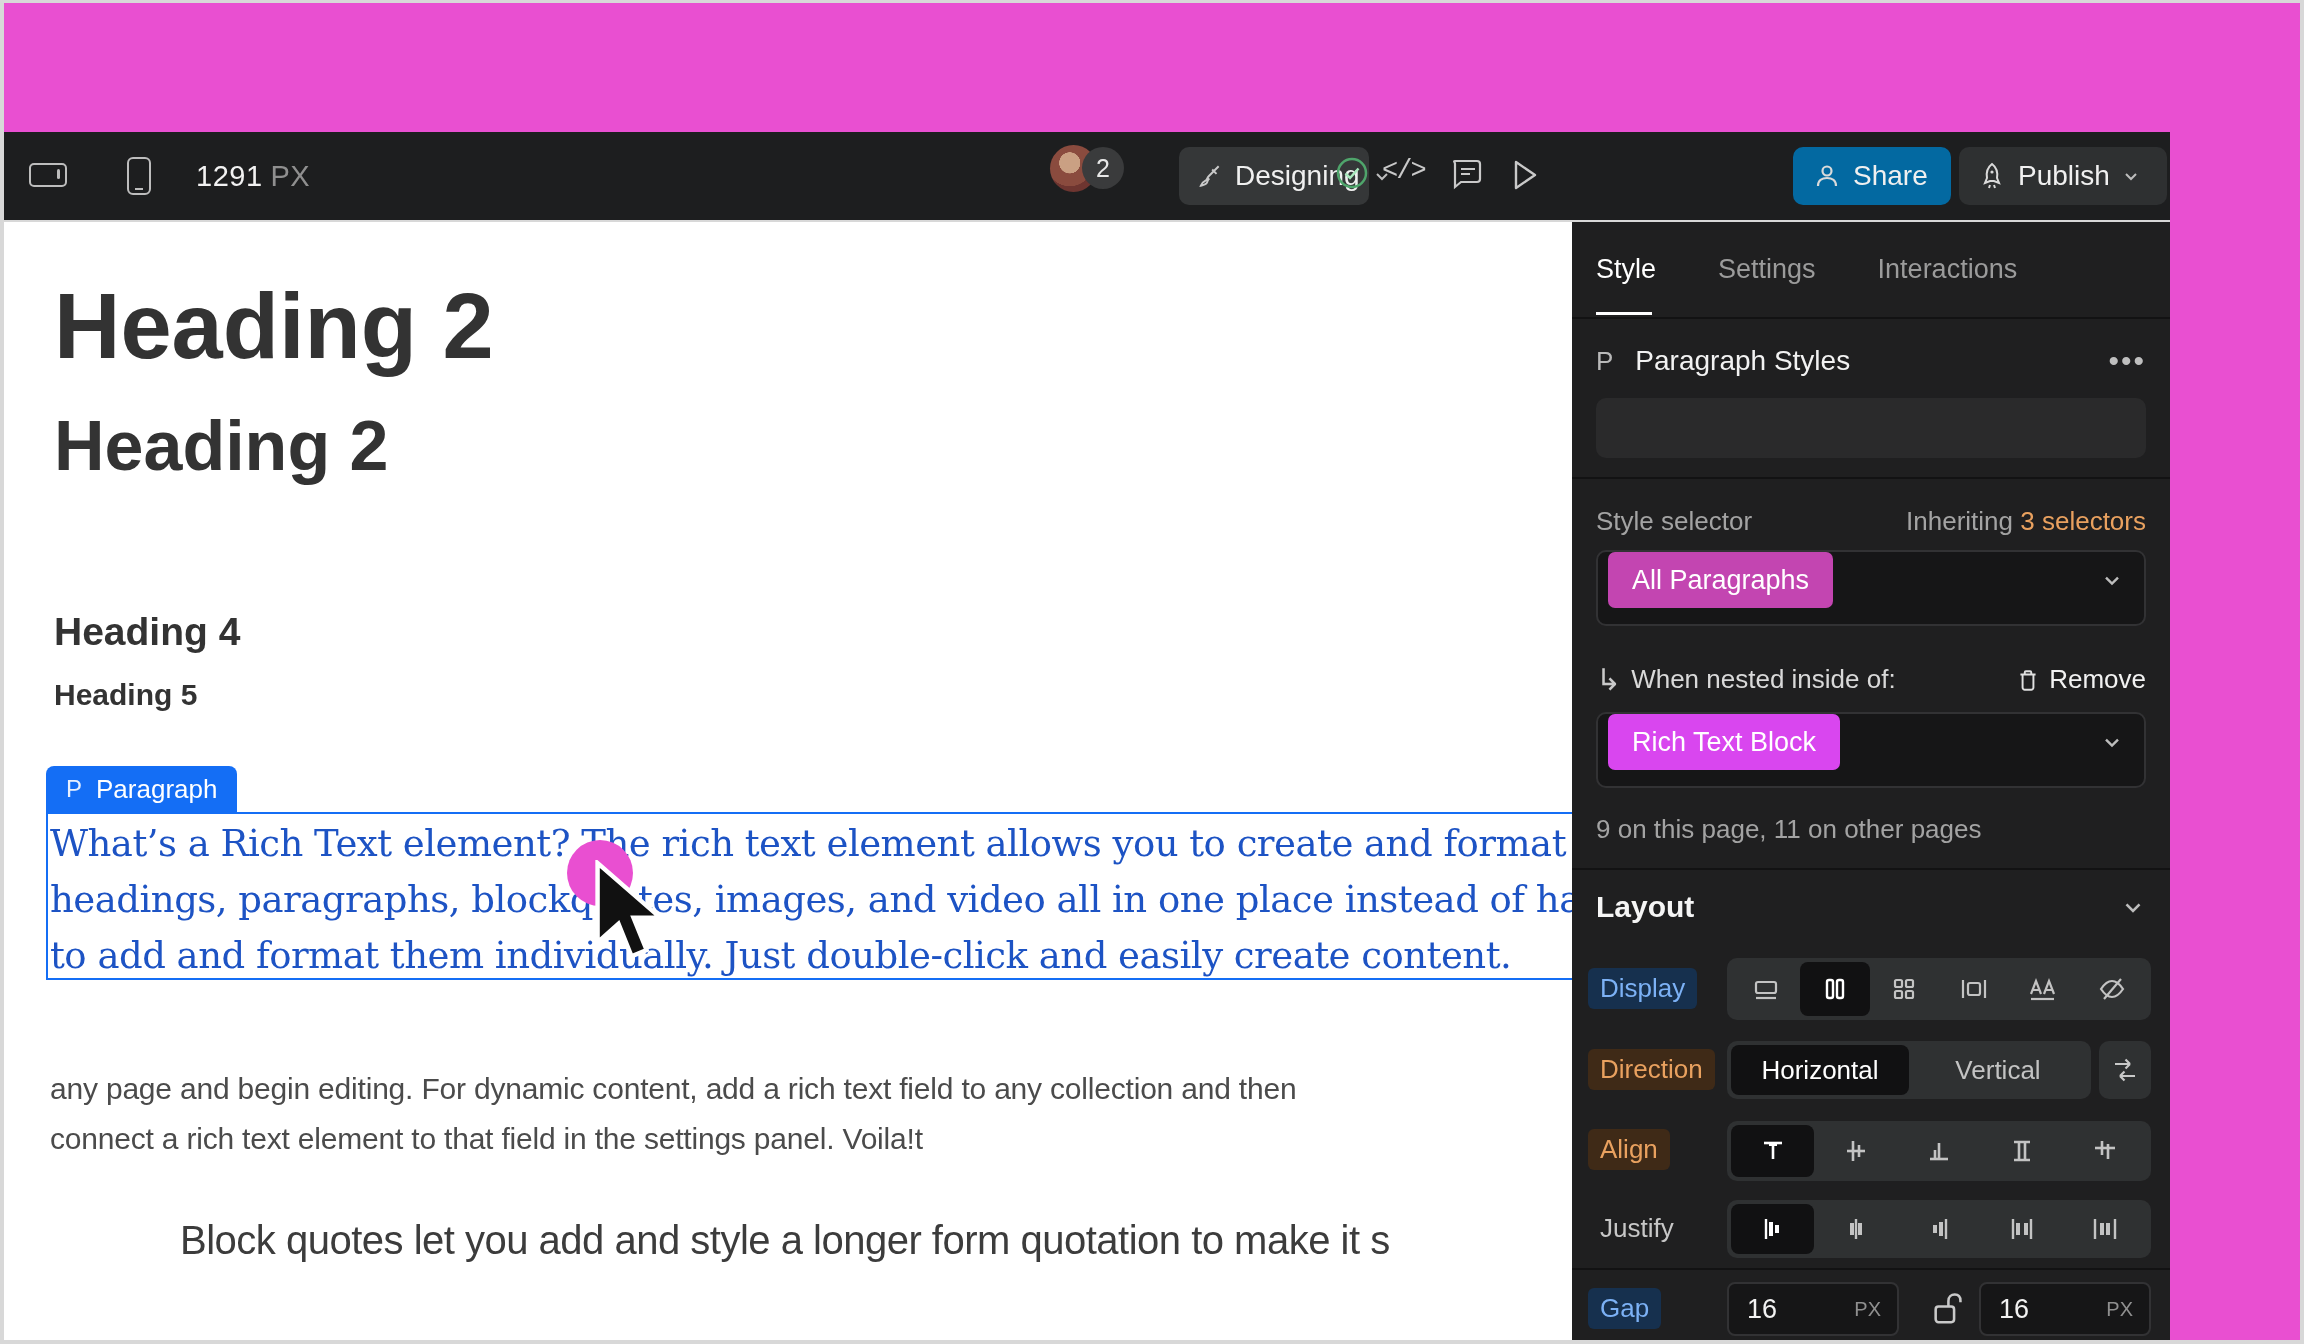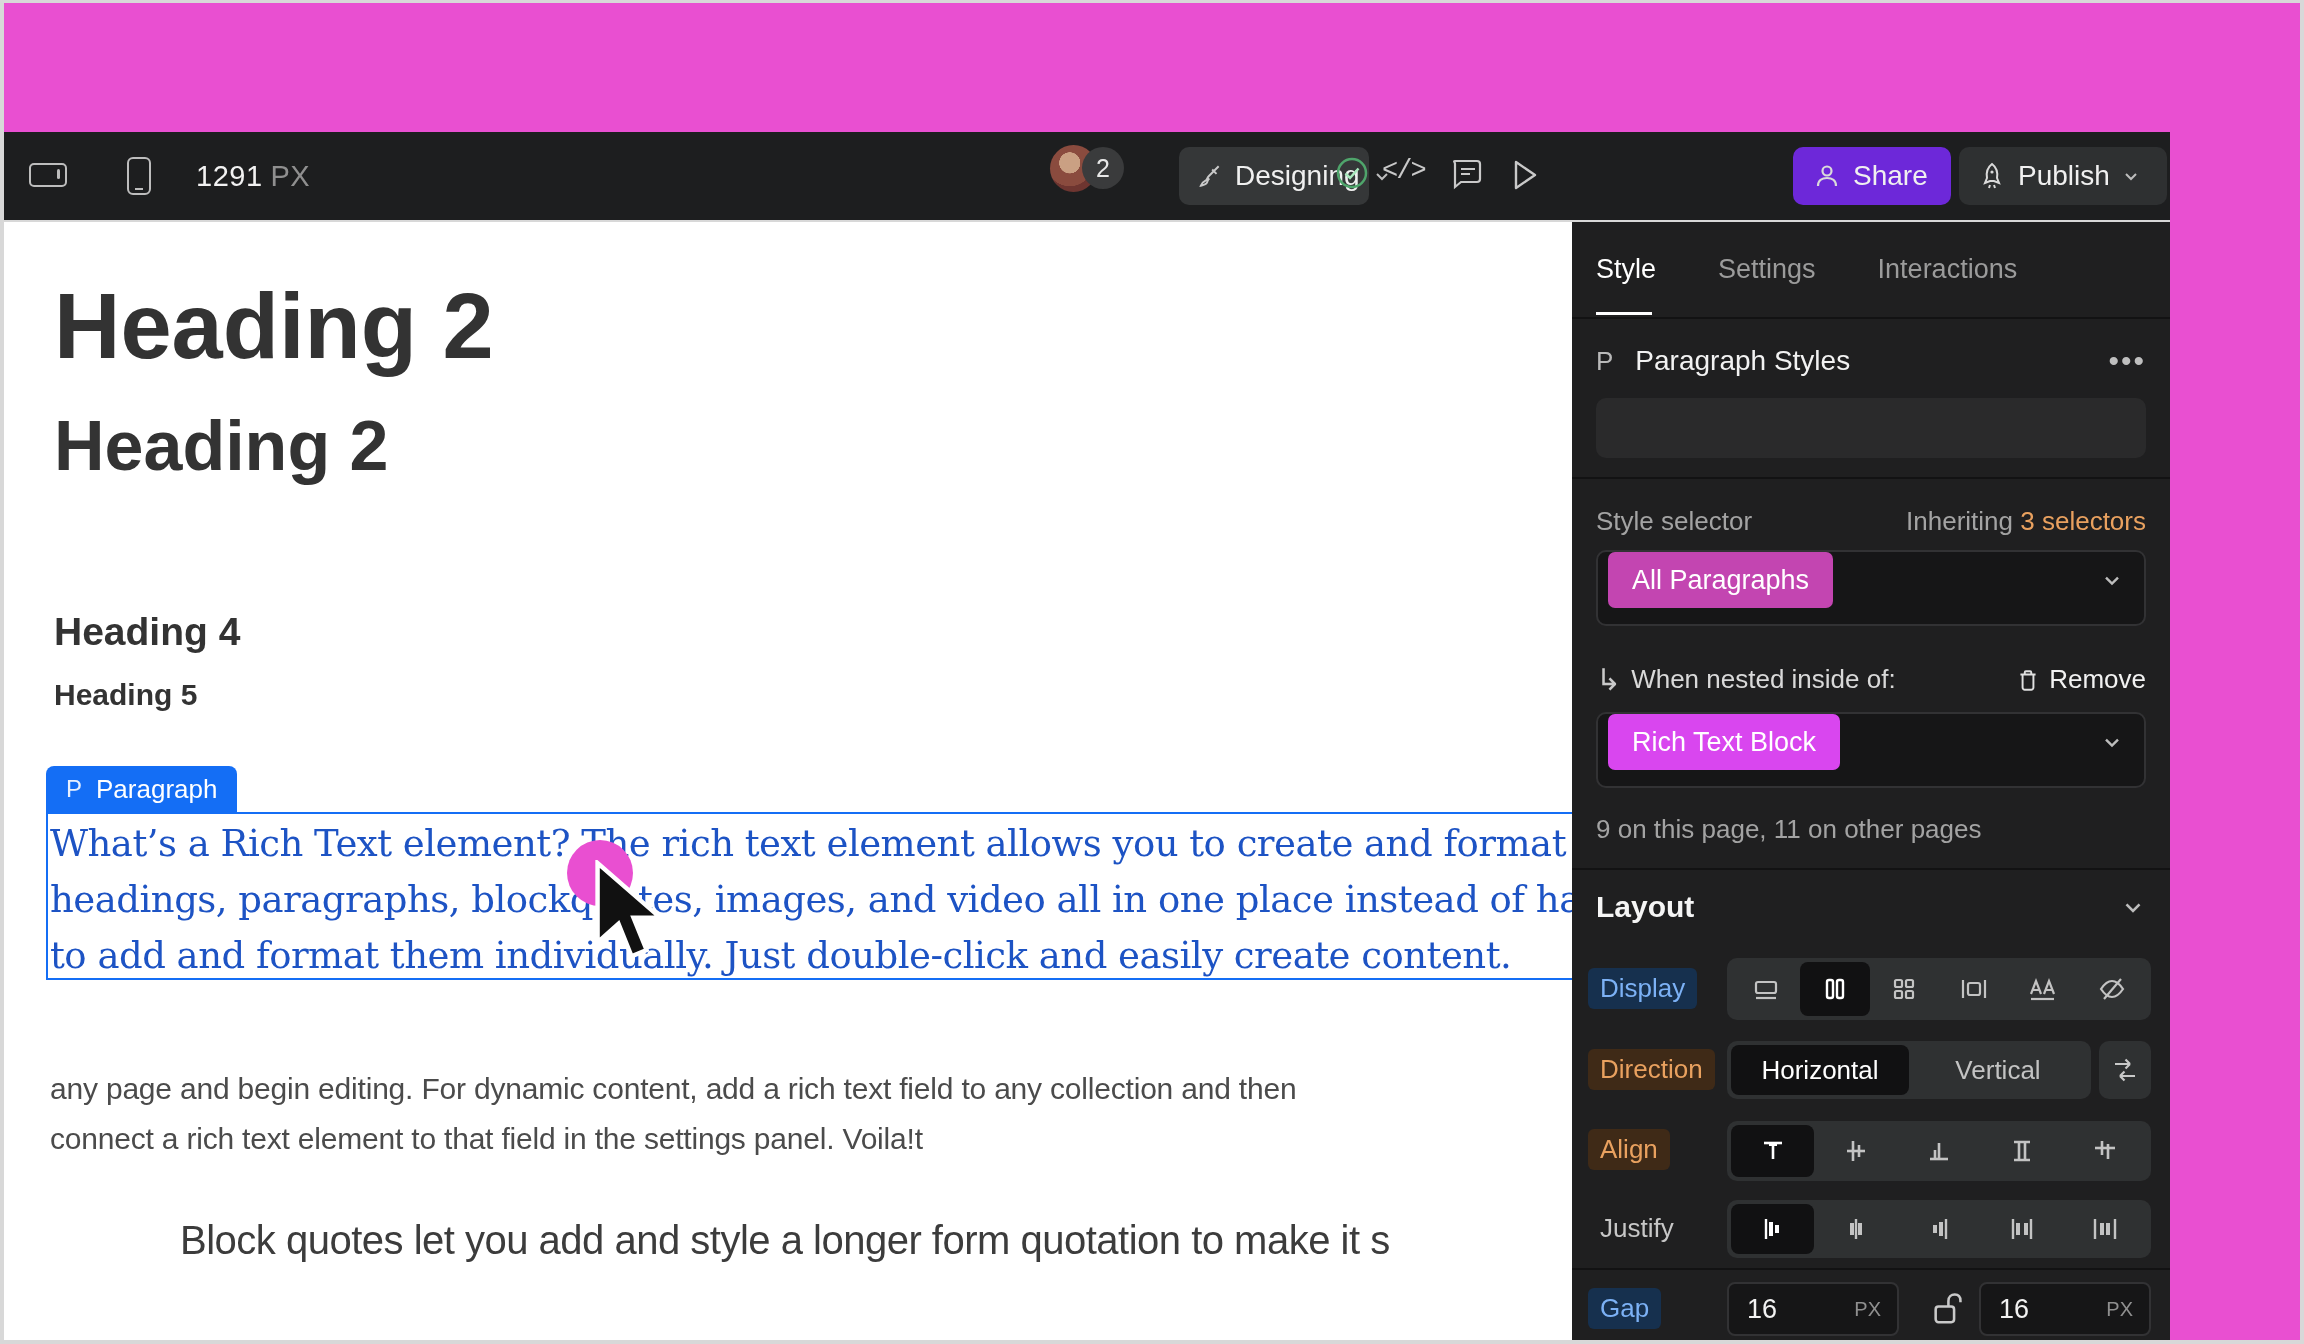--- a/index.html
+++ b/index.html
@@ -18,21 +18,21 @@
   #tb-phone { left:123px; top:25px; width:24px; height:38px; border:2.5px solid #BDBDBD; border-radius:6px; }
   #tb-phone .nub { position:absolute; left:50%; transform:translateX(-50%); bottom:3px; width:8px; height:2.5px; background:#BDBDBD; }
   #tb-width { left:192px; top:28px; font-size:29px; color:#F2F2F2; letter-spacing:.5px; }
   #tb-width .unit { color:#8F8F8F; margin-left:8px; }
   #tb-avatar { left:1046px; top:13px; width:47px; height:47px; border-radius:50%;
     background:radial-gradient(circle at 42% 38%, #caa083 0 26%, #8a4b3e 27% 58%, #6e3530 59% 100%); }
   #tb-badge { left:1078px; top:15px; width:42px; height:42px; border-radius:50%; background:#3A3B3C;
     color:#E8E8E8; font-size:25px; display:flex; align-items:center; justify-content:center; }
   .tb-btn { background:#353738; border-radius:10px; display:flex; align-items:center; color:#F0F0F0;margin-left:47px; }
   #tb-designing { left:1128px; top:15px; width:190px; height:58px; padding:0 18px; gap:12px; font-size:28px; }
-  #tb-share { left:1742px; top:15px; width:158px; height:58px; padding:0 20px; gap:12px; font-size:28px; background:#6d28d9; }
+  #tb-share { left:1742px; top:15px; width:158px; height:58px; padding:0 20px; gap:12px; font-size:28px; background:#0369a1; }
   #tb-publish { left:1908px; top:15px; width:208px; height:58px; padding:0 18px; gap:11px; font-size:28px; background:#2E3031; }
   #tb-check { left:1330px; top:23px; }
   #tb-code { left:1378px; top:24px; font-family:"Liberation Mono", monospace; font-size:27px; color:#C9C9C9; letter-spacing:-2px; }
   #tb-comment { left:1444px; top:23px; }
   #tb-play { left:1504px; top:24px; }
 
   
   .cv-h { color:#333333; font-weight:bold; left:50px; white-space:nowrap; }
   #cv-h1 { top:52px;  font-size:92px; }
   #cv-h2 { top:184px; font-size:70px; }

